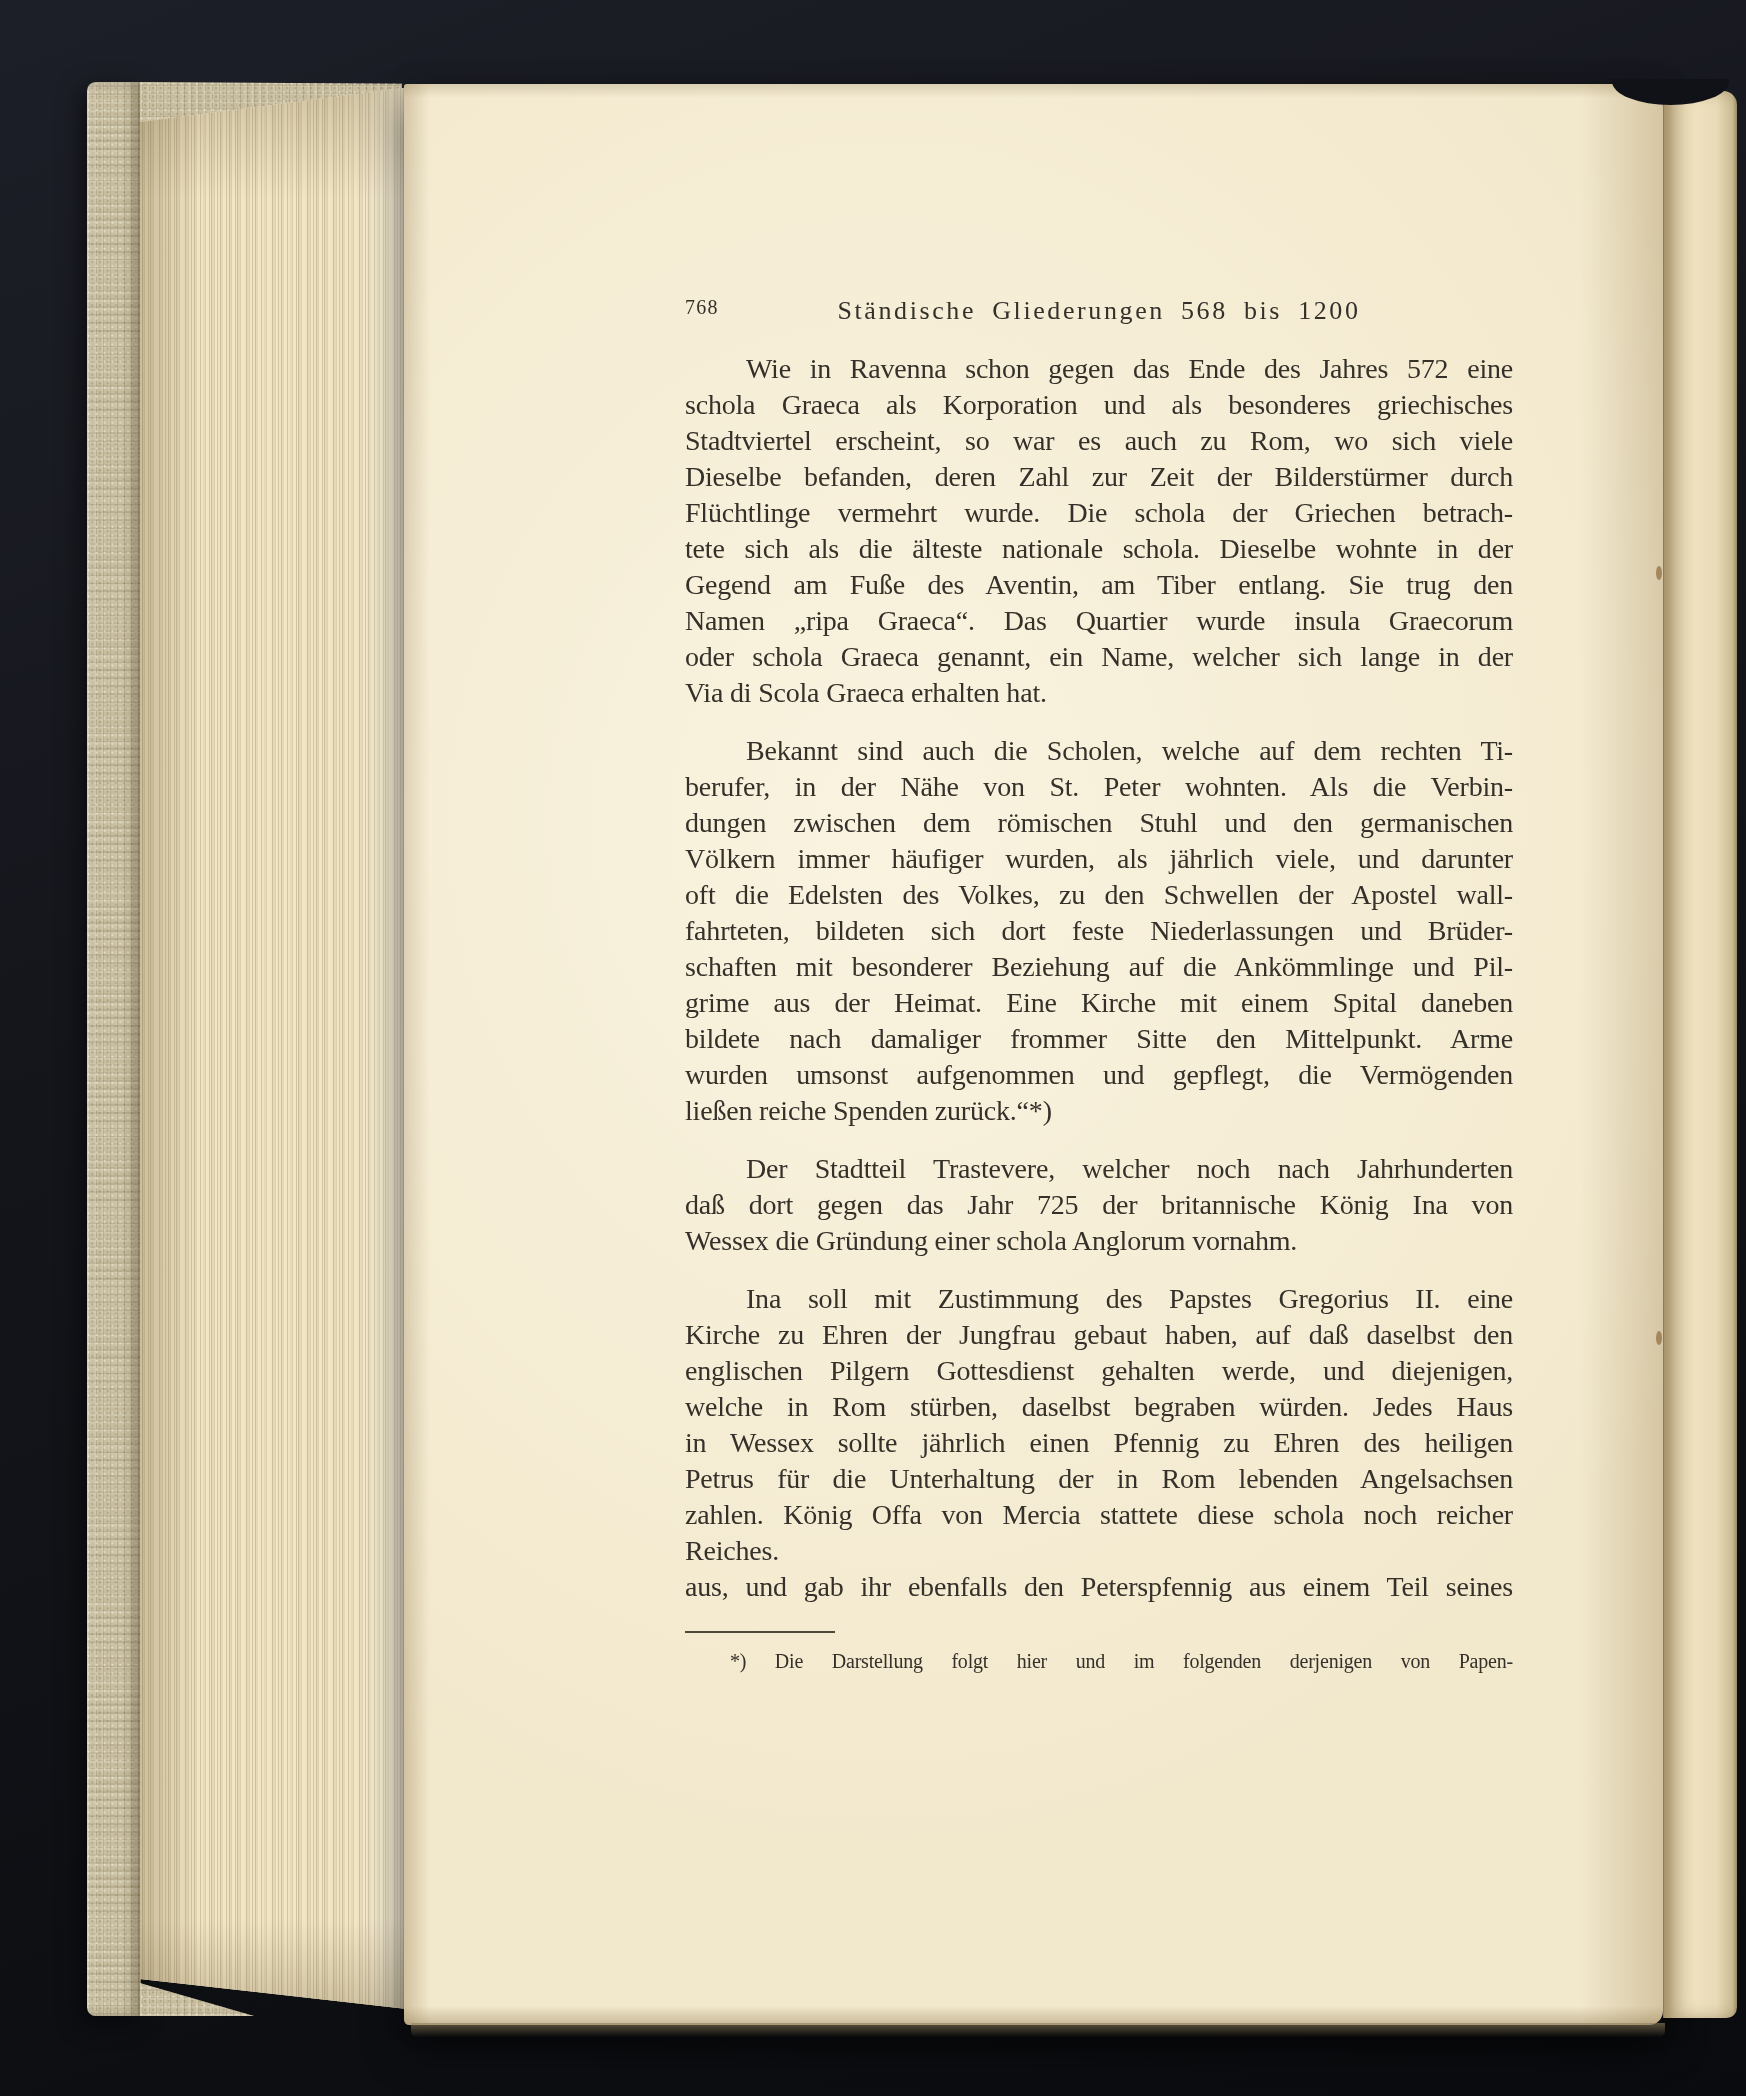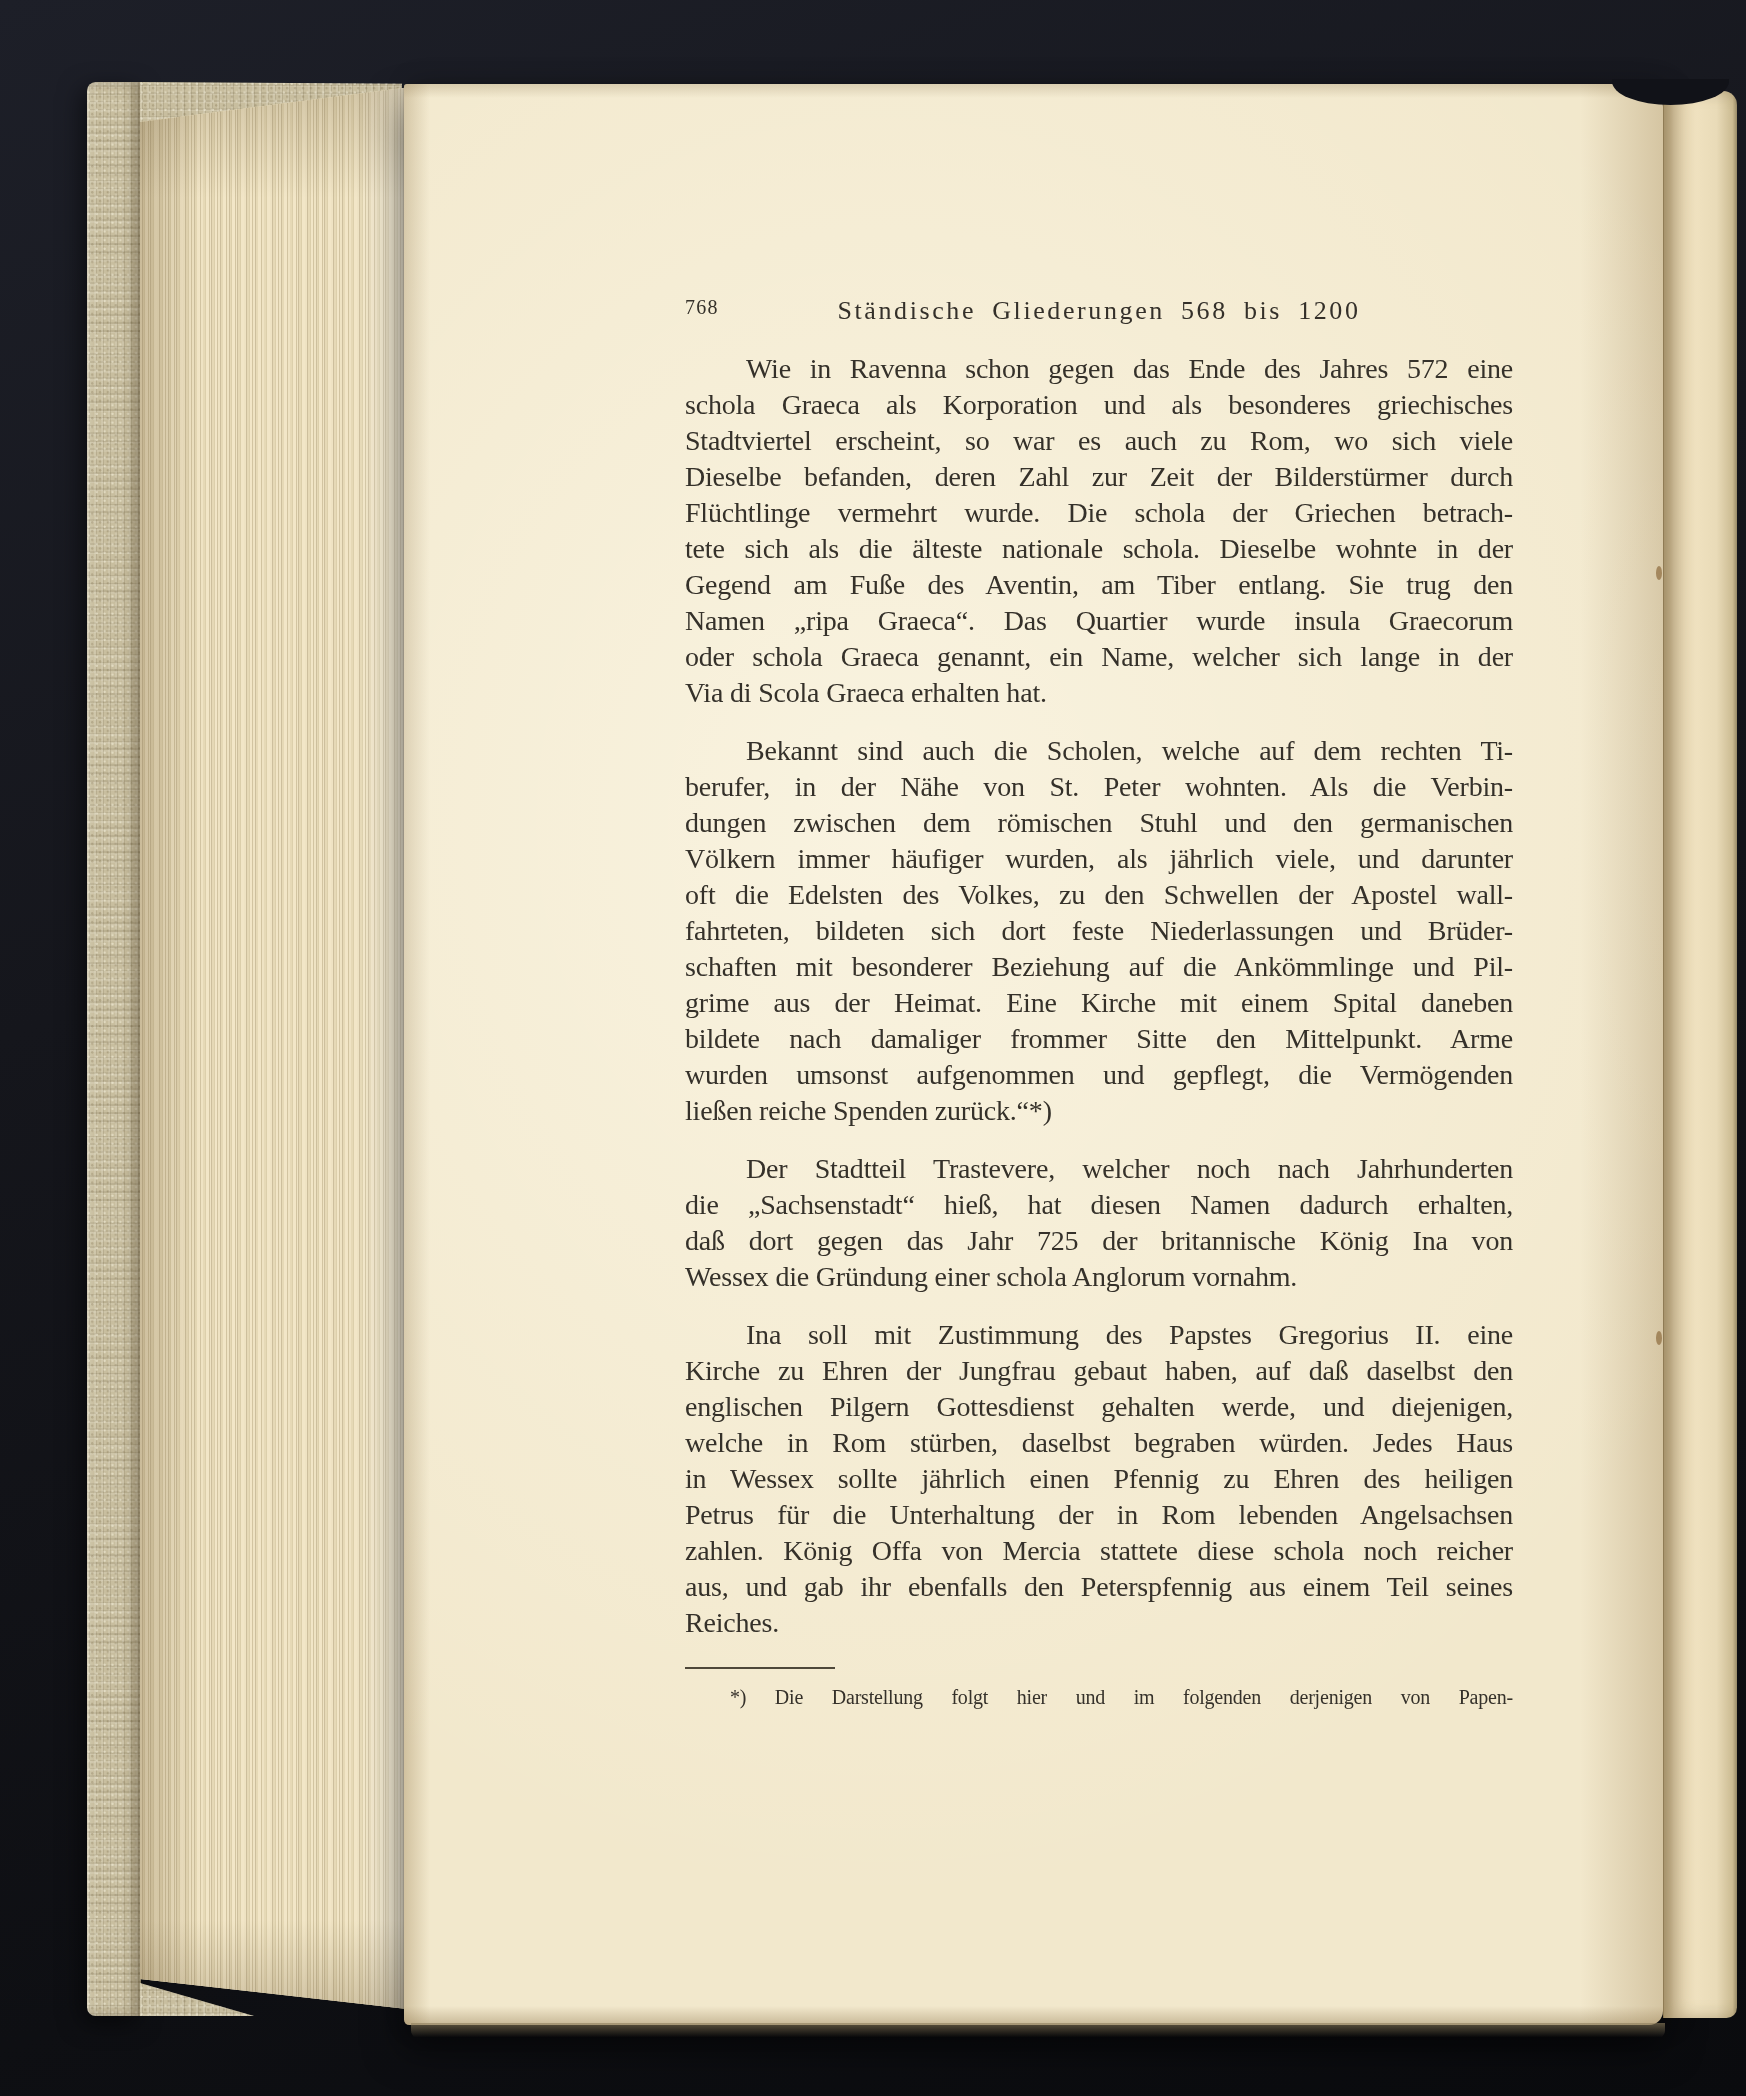--- a/index.html
+++ b/index.html
@@ -149,34 +149,33 @@
             <div class="line">oft die Edelsten des Volkes, zu den Schwellen der Apostel wall-</div>
             <div class="line">fahrteten, bildeten sich dort feste Niederlassungen und Brüder-</div>
             <div class="line">schaften mit besonderer Beziehung auf die Ankömmlinge und Pil-</div>
             <div class="line">grime aus der Heimat.  Eine Kirche mit einem Spital daneben</div>
             <div class="line">bildete nach damaliger frommer Sitte den Mittelpunkt.  Arme</div>
             <div class="line">wurden umsonst aufgenommen und gepflegt, die Vermögenden</div>
             <div class="line last">ließen reiche Spenden zurück.“*)</div>
           </div>
           <div class="para">
             <div class="line ind">Der Stadtteil Trastevere, welcher noch nach Jahrhunderten</div>
-            <div class="line">die „Sachsenstadt“ hieß, hat diesen Namen dadurch erhalten,</div>
             <div class="line">daß dort gegen das Jahr 725 der britannische König Ina von</div>
             <div class="line last">Wessex die Gründung einer schola Anglorum vornahm.</div>
           </div>
           <div class="para">
             <div class="line ind">Ina soll mit Zustimmung des Papstes Gregorius II. eine</div>
             <div class="line">Kirche zu Ehren der Jungfrau gebaut haben, auf daß daselbst den</div>
             <div class="line">englischen Pilgern Gottesdienst gehalten werde, und diejenigen,</div>
             <div class="line">welche in Rom stürben, daselbst begraben würden.  Jedes Haus</div>
             <div class="line">in Wessex sollte jährlich einen Pfennig zu Ehren des heiligen</div>
             <div class="line">Petrus für die Unterhaltung der in Rom lebenden Angelsachsen</div>
             <div class="line">zahlen.  König Offa von Mercia stattete diese schola noch reicher</div>
+            <div class="line last">Reiches.</div>
             <div class="line">aus, und gab ihr ebenfalls den Peterspfennig aus einem Teil seines</div>
-            <div class="line last">Reiches.</div>
           </div>
         </div>
       <div class="fnrule"></div>
       <div class="footnote" id="footnote">
           <div class="fn-line ind">*) Die Darstellung folgt hier und  im folgenden derjenigen von Papen-</div>
         </div>
     </div>
   </div>
 
   <div class="gutter"></div>

